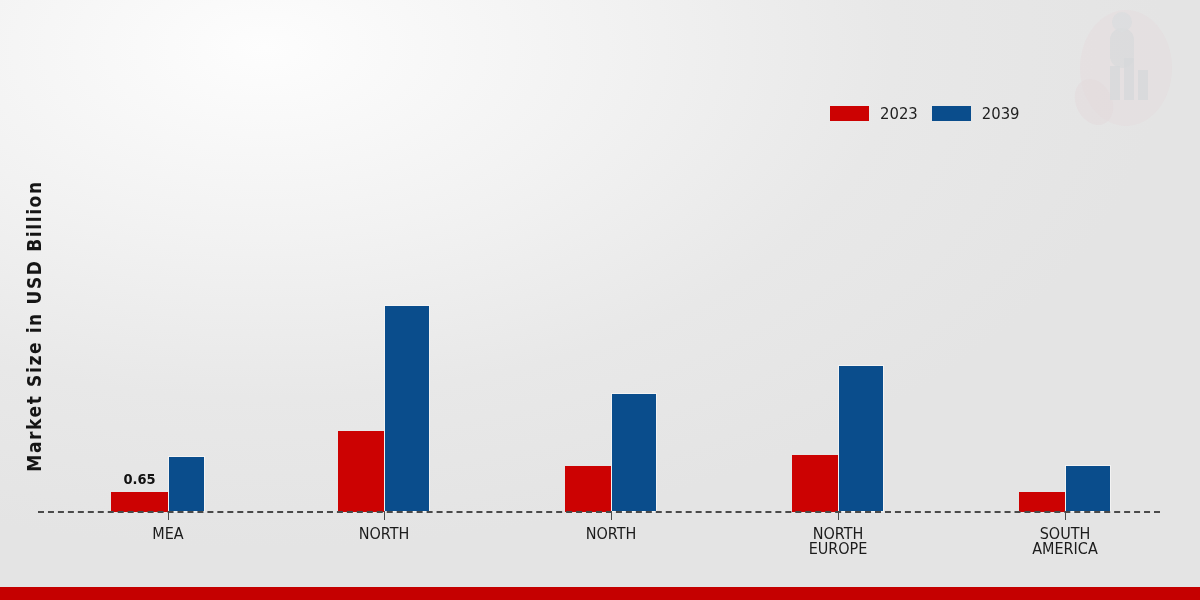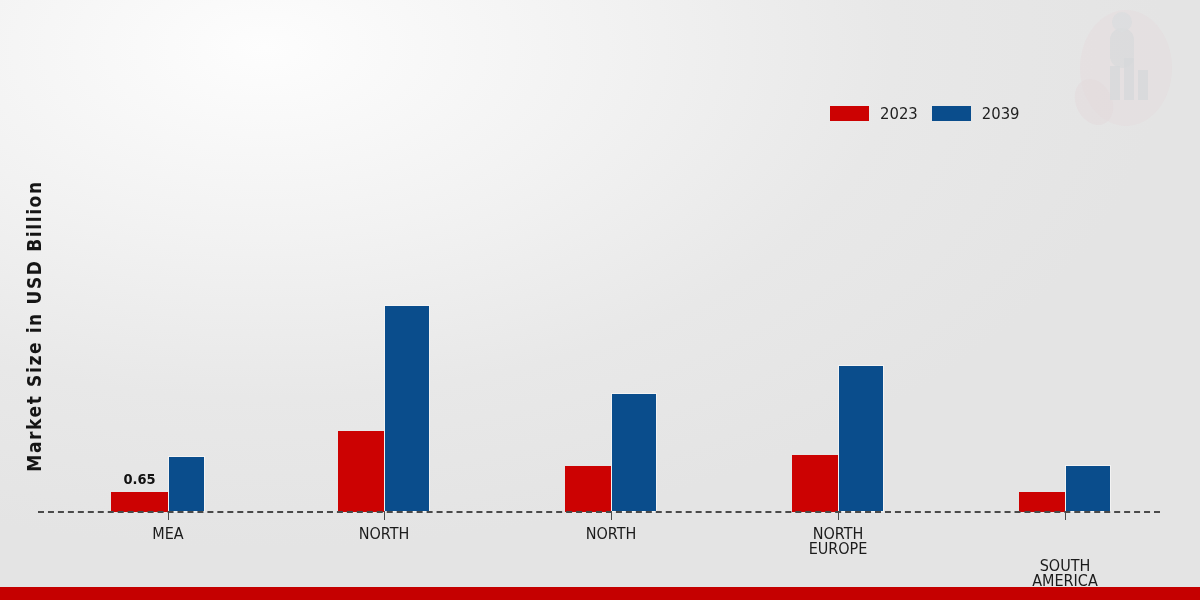--- a/index.html
+++ b/index.html
@@ -140,18 +140,18 @@
       <div class="tick" style="left: 168px;"></div>
       <div class="cat-label" style="left: 128px; width: 80px;">MEA</div>
       <div class="tick" style="left: 384px;"></div>
       <div class="cat-label" style="left: 344px; width: 80px;">NORTH</div>
       <div class="tick" style="left: 611px;"></div>
       <div class="cat-label" style="left: 571px; width: 80px;">NORTH</div>
       <div class="tick" style="left: 838px;"></div>
       <div class="cat-label" style="left: 798px; width: 80px;">NORTH
 EUROPE</div>
       <div class="tick" style="left: 1065px;"></div>
-      <div class="cat-label" style="left: 1025px; width: 80px; margin-top: 32px;">SOUTH
+      <div class="cat-label" style="left: 1025px; width: 80px;">SOUTH
 AMERICA</div>
     </div>
 
   <div id="footer-bar"></div>
 </div>
 
 </body></html>

